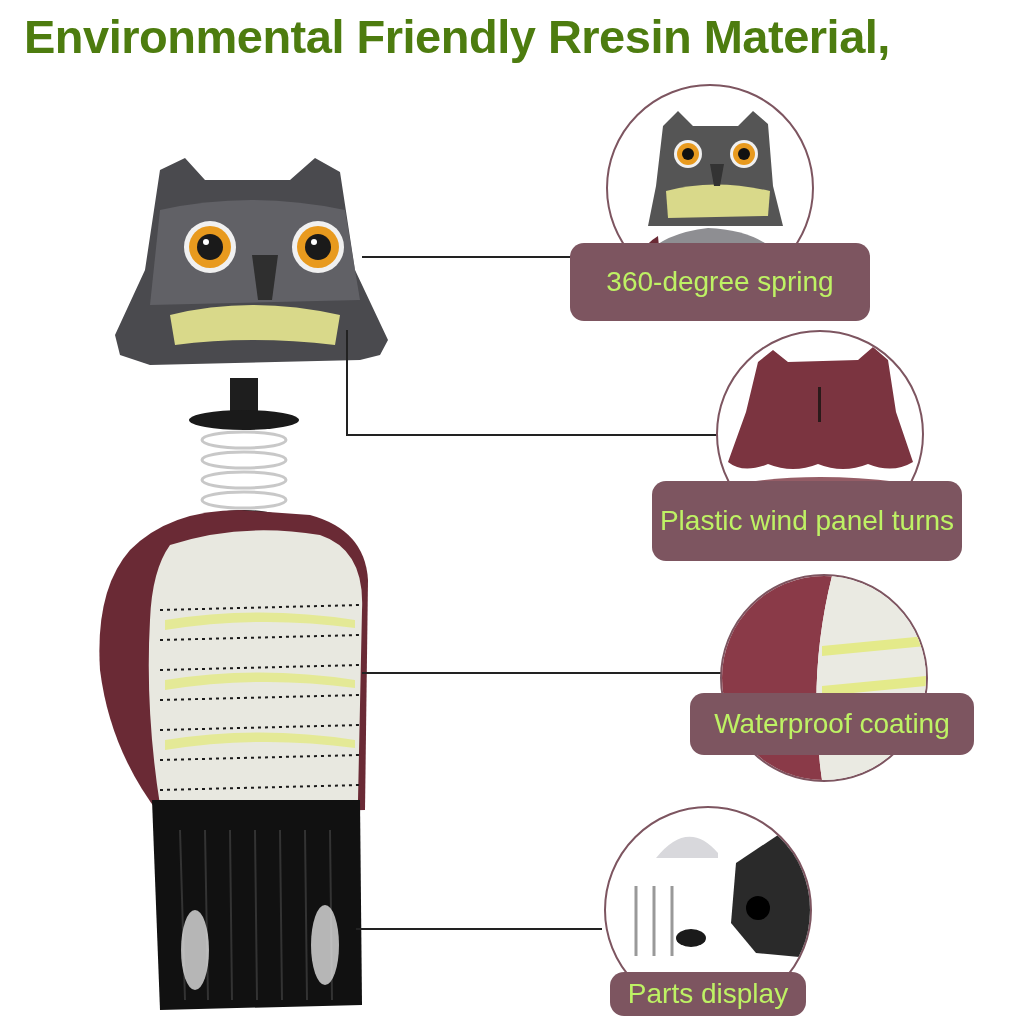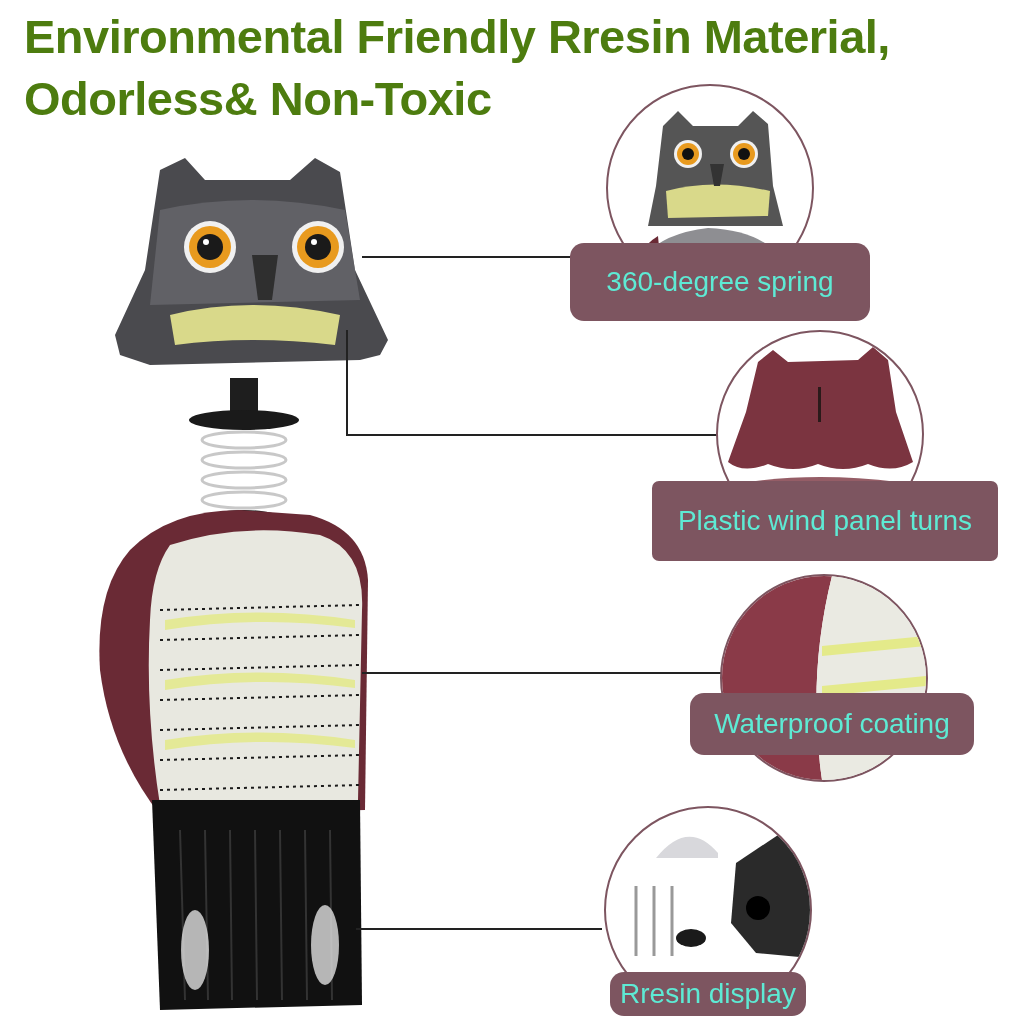--- a/index.html
+++ b/index.html
@@ -1,29 +1,28 @@
 <!DOCTYPE html>
 <html><head>
 <meta charset="utf-8">
 <style>
   html,body{margin:0;padding:0;background:#fff;}
   body{width:1024px;height:1024px;position:relative;overflow:hidden;font-family:"Liberation Sans","DejaVu Sans",sans-serif;}
   .title{position:absolute;left:24px;top:6px;color:#4d7c0f;font-weight:bold;font-size:47px;line-height:62px;letter-spacing:-0.5px;margin:0;}
   .line{position:absolute;background:#222;}
   .circle{position:absolute;border-radius:50%;border:2px solid #7d5560;background:#fff;overflow:hidden;}
-  .badge{position:absolute;background:#7d5560;color:#5eead4;border-radius:14px;text-align:center;font-size:28px;line-height:30px;display:flex;align-items:center;justify-content:center;}
+  .badge{position:absolute;background:#7d5560;color:#bef264;border-radius:14px;text-align:center;font-size:28px;line-height:30px;display:flex;align-items:center;justify-content:center;}
   .badge span{display:block;}
   svg{display:block;}
 </style>
 </head>
 <body>
 
 <div class="title">
   <div>Environmental Friendly Rresin Material,</div>
-  <div>Odorless&amp; Non-Toxic</div>
 </div>
 
 <div style="position:absolute;left:90px;top:150px;width:300px;height:870px;">
   <svg width="300" height="870" viewBox="0 0 300 870">
 
     <path d="M70 20 L95 8 L115 30 L200 30 L225 8 L250 22 L265 120 L298 190 L290 205 L270 210 L60 215 L30 205 L25 185 L55 120 Z" fill="#4a4a4e"></path>
     <path d="M70 60 Q160 40 255 60 L270 150 L60 155 Z" fill="#6b6b70" opacity="0.7"></path>
     <path d="M80 165 Q160 145 250 165 L245 195 Q160 185 85 195 Z" fill="#d9d98a"></path>
     <circle cx="120" cy="97" r="26" fill="#f0f0f0"></circle>
     <circle cx="228" cy="97" r="26" fill="#f0f0f0"></circle>
@@ -92,21 +91,21 @@
   </div>
 </div>
 
 <div class="circle" style="left:716px;top:330px;width:204px;height:204px;">
   <svg width="204" height="204" viewBox="0 0 204 204">
     <path d="M40 30 L55 18 L70 30 L140 28 L155 15 L170 28 L178 80 L195 130 Q175 142 150 132 Q125 142 100 132 Q75 142 50 132 Q25 142 10 130 L28 80 Z" fill="#7b3440"></path>
     <rect x="100" y="55" width="3" height="35" fill="#2a1a1a"></rect>
     <path d="M30 150 Q100 140 180 150 L190 204 L20 204 Z" fill="#7b3440" opacity="0.8"></path>
   </svg>
 </div>
-<div class="badge" style="left:652px;top:481px;width:346px;height:80px;border-radius:7px;">
+<div class="badge" style="left:652px;top:481px;width:310px;height:80px;">
   <div>
     <span>Plastic wind panel turns</span>
   </div>
 </div>
 
 <div class="circle" style="left:720px;top:574px;width:204px;height:204px;">
   <svg width="204" height="204" viewBox="0 0 204 204">
     <path d="M0 0 L110 0 Q85 100 100 204 L0 204 Z" fill="#8a3a48"></path>
     <path d="M110 0 L204 0 L204 204 L100 204 Q85 100 110 0 Z" fill="#eaeae2"></path>
     <g fill="#e4ea8a">
@@ -127,14 +126,14 @@
         <line x1="30" y1="78" x2="30" y2="148"></line>
         <line x1="48" y1="78" x2="48" y2="148"></line>
         <line x1="66" y1="78" x2="66" y2="148"></line>
       </g>
     <ellipse cx="85" cy="130" rx="15" ry="9" fill="#1a1a1a"></ellipse>
     <path d="M130 55 L175 25 L204 40 L204 150 L150 145 L125 115 Z" fill="#2a2a2a"></path>
     <circle cx="152" cy="100" r="12" fill="#000"></circle>
   </svg>
 </div>
 <div class="badge" style="left:610px;top:972px;width:196px;height:44px;">
-  <span>Rresin display</span>
+  <span>Parts display</span>
 </div>
 
 </body></html>

